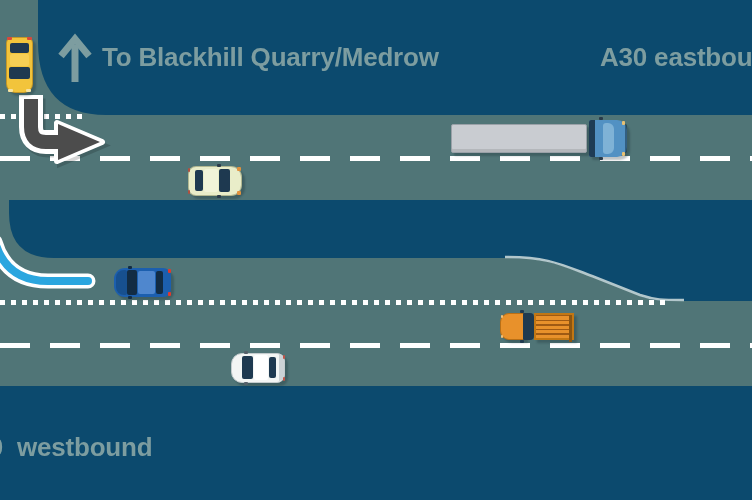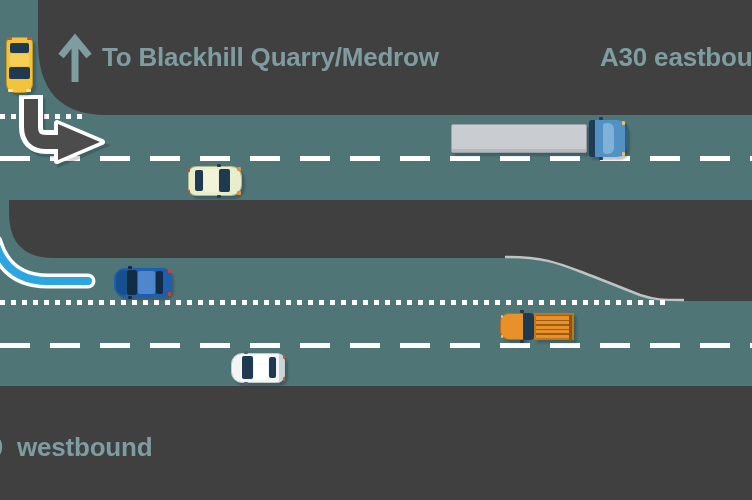--- a/index.html
+++ b/index.html
@@ -1,18 +1,18 @@
 <!DOCTYPE html>
 <html><head>
 <meta charset="utf-8">
 <style>
   html,body{margin:0;padding:0;background:#cdd9d7;}
   .stage{
     position:relative;width:752px;height:500px;overflow:hidden;
-    background:#404040;
+    background:#0c4a6e;
     font-family:"Liberation Sans", sans-serif;
   }
   .layer{position:absolute;left:0;top:0;}
   
   .roadlabel{
     position:absolute;
     font:700 26px/1 "Liberation Sans", sans-serif;
     color:#7d9da0;
     letter-spacing:-0.2px;
     white-space:nowrap;

